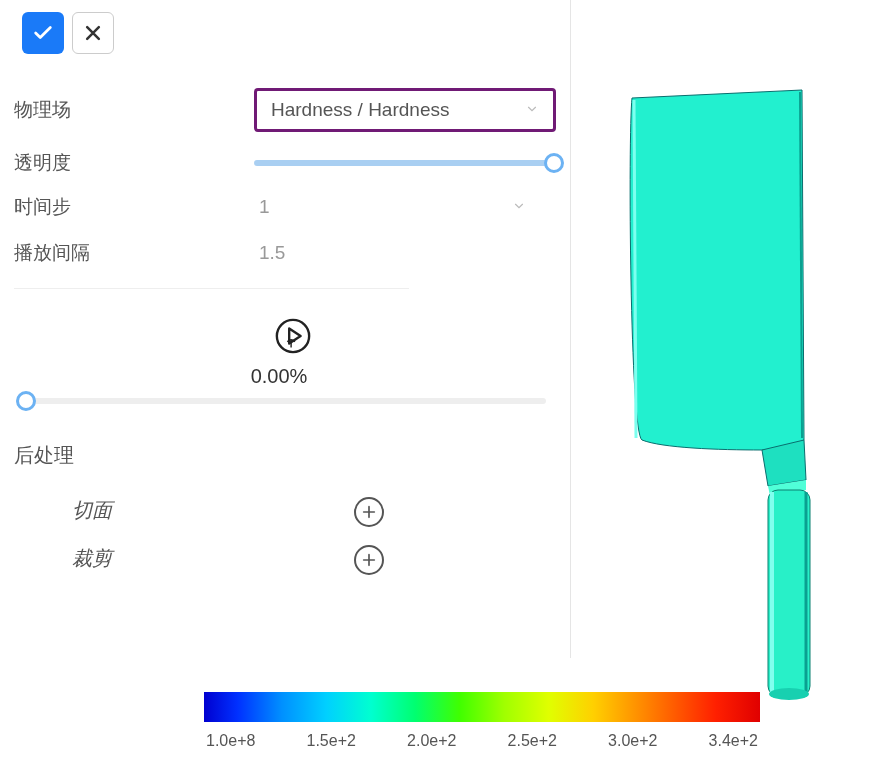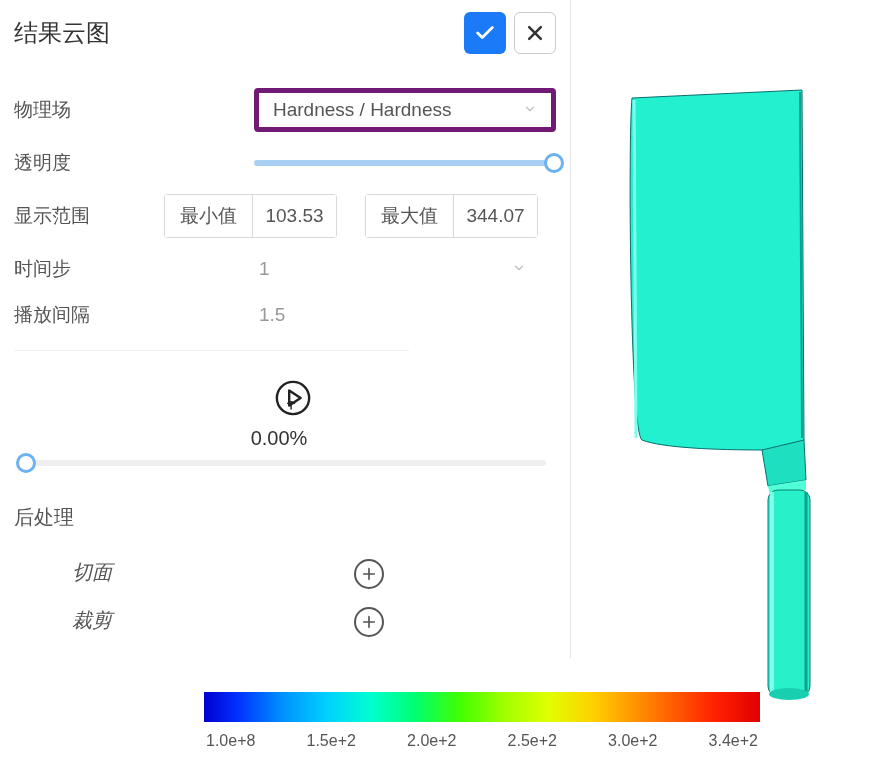--- a/index.html
+++ b/index.html
@@ -44,21 +44,21 @@
     font-size: 19px;
     color: #555;
   }
   .field-label {
     width: 150px;
     flex-shrink: 0;
   }
   .select {
     flex: 1;
     height: 44px;
-    border: 5px solid #701a75;
+    border: 3px solid #701a75;
     border-radius: 4px;
     background: #fff;
     display: flex;
     align-items: center;
     padding: 0 14px;
     font-size: 19px;
     color: #555;
     position: relative;
     cursor: pointer;
     max-width: 310px;
@@ -230,21 +230,20 @@
     width: 1px;
     height: 658px;
     background: #e5e5e5;
   }
 </style>
 </head>
 <body>
 
 <div class="panel">
   <div class="panel-header">
-    <div class="panel-title">结果云图</div>
     <div class="hdr-btn btn-confirm">
       <svg width="22" height="22" viewBox="0 0 24 24">
           <path d="M4 12 L9 17 L20 6" stroke="#fff" stroke-width="3" fill="none" stroke-linecap="round" stroke-linejoin="round"></path>
         </svg>
     </div>
     <div class="hdr-btn btn-close">
       <svg width="20" height="20" viewBox="0 0 24 24">
           <path d="M5 5 L19 19 M19 5 L5 19" stroke="#333" stroke-width="3" fill="none" stroke-linecap="round"></path>
         </svg>
     </div>
@@ -262,33 +261,20 @@
     </div>
   </div>
 
   <div class="field-row">
     <div class="field-label">透明度</div>
     <div class="slider-track">
       <div class="slider-thumb"></div>
     </div>
   </div>
 
-  <div class="field-row">
-    <div class="field-label">显示范围</div>
-    <div class="range-group">
-      <div class="range-pair">
-        <div class="range-lbl">最小值</div>
-        <div class="range-val">103.53</div>
-      </div>
-      <div class="range-pair">
-        <div class="range-lbl">最大值</div>
-        <div class="range-val">344.07</div>
-      </div>
-    </div>
-  </div>
 
   <div class="timestep-row">
     <div class="field-label">时间步</div>
     <div class="timestep-value">
       <span>1</span>
     </div>
     <span class="timestep-chevron">
       <svg width="14" height="14" viewBox="0 0 24 24">
           <path d="M6 9 L12 15 L18 9" stroke="#bbb" stroke-width="2" fill="none" stroke-linecap="round"></path>
         </svg>

